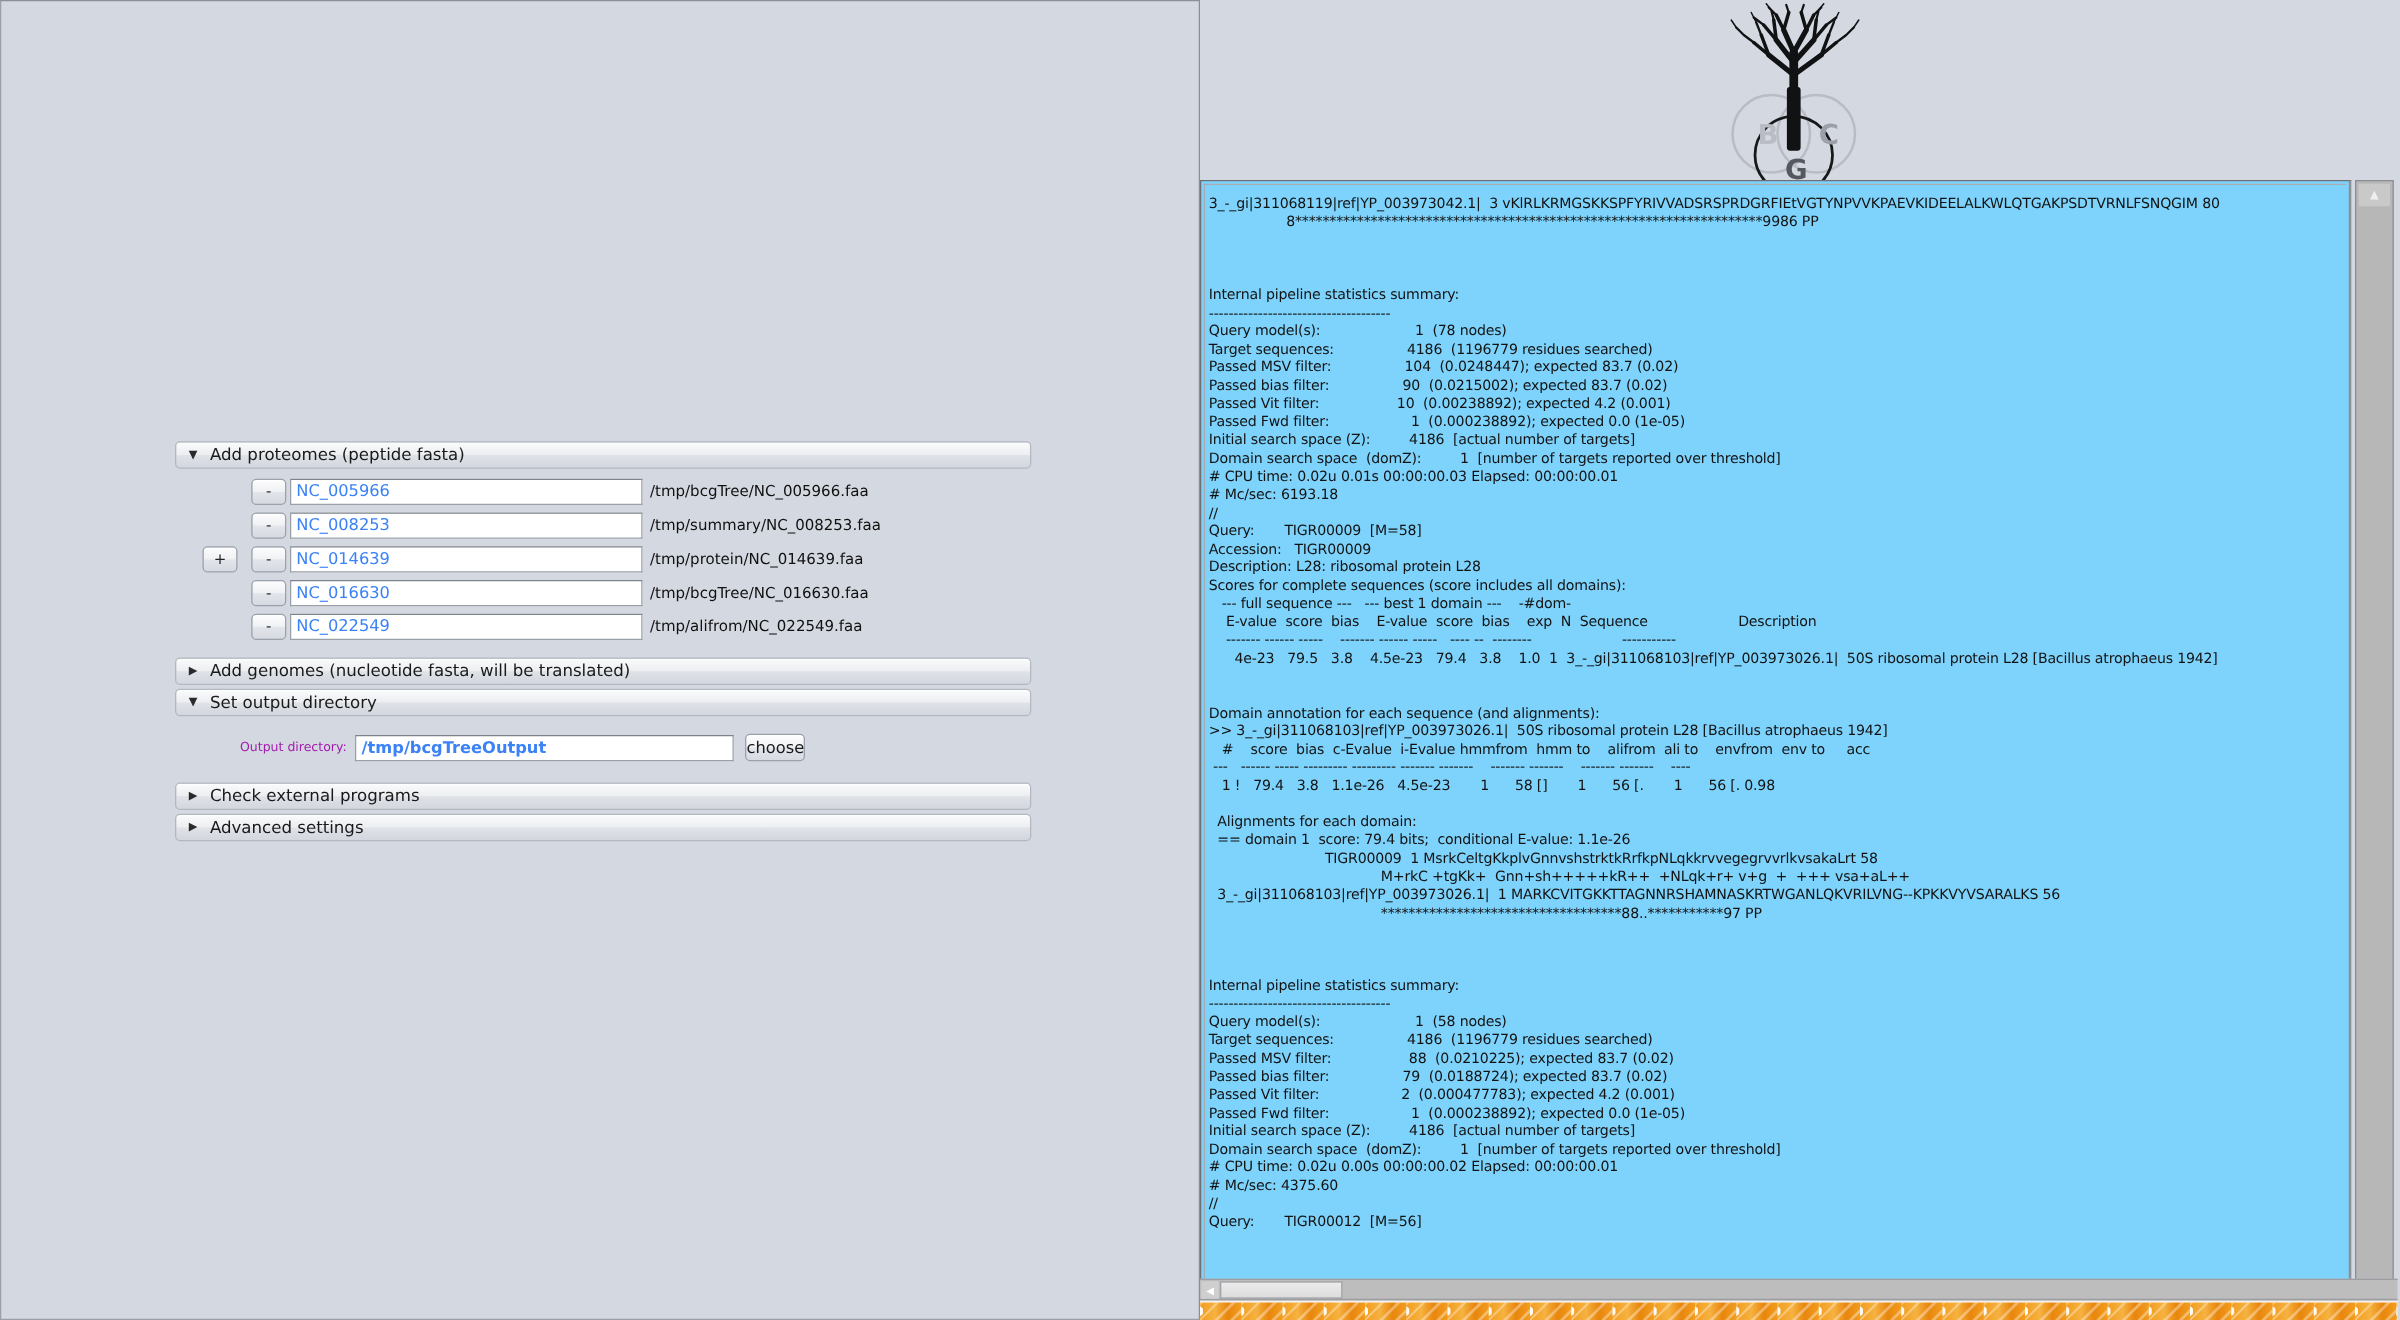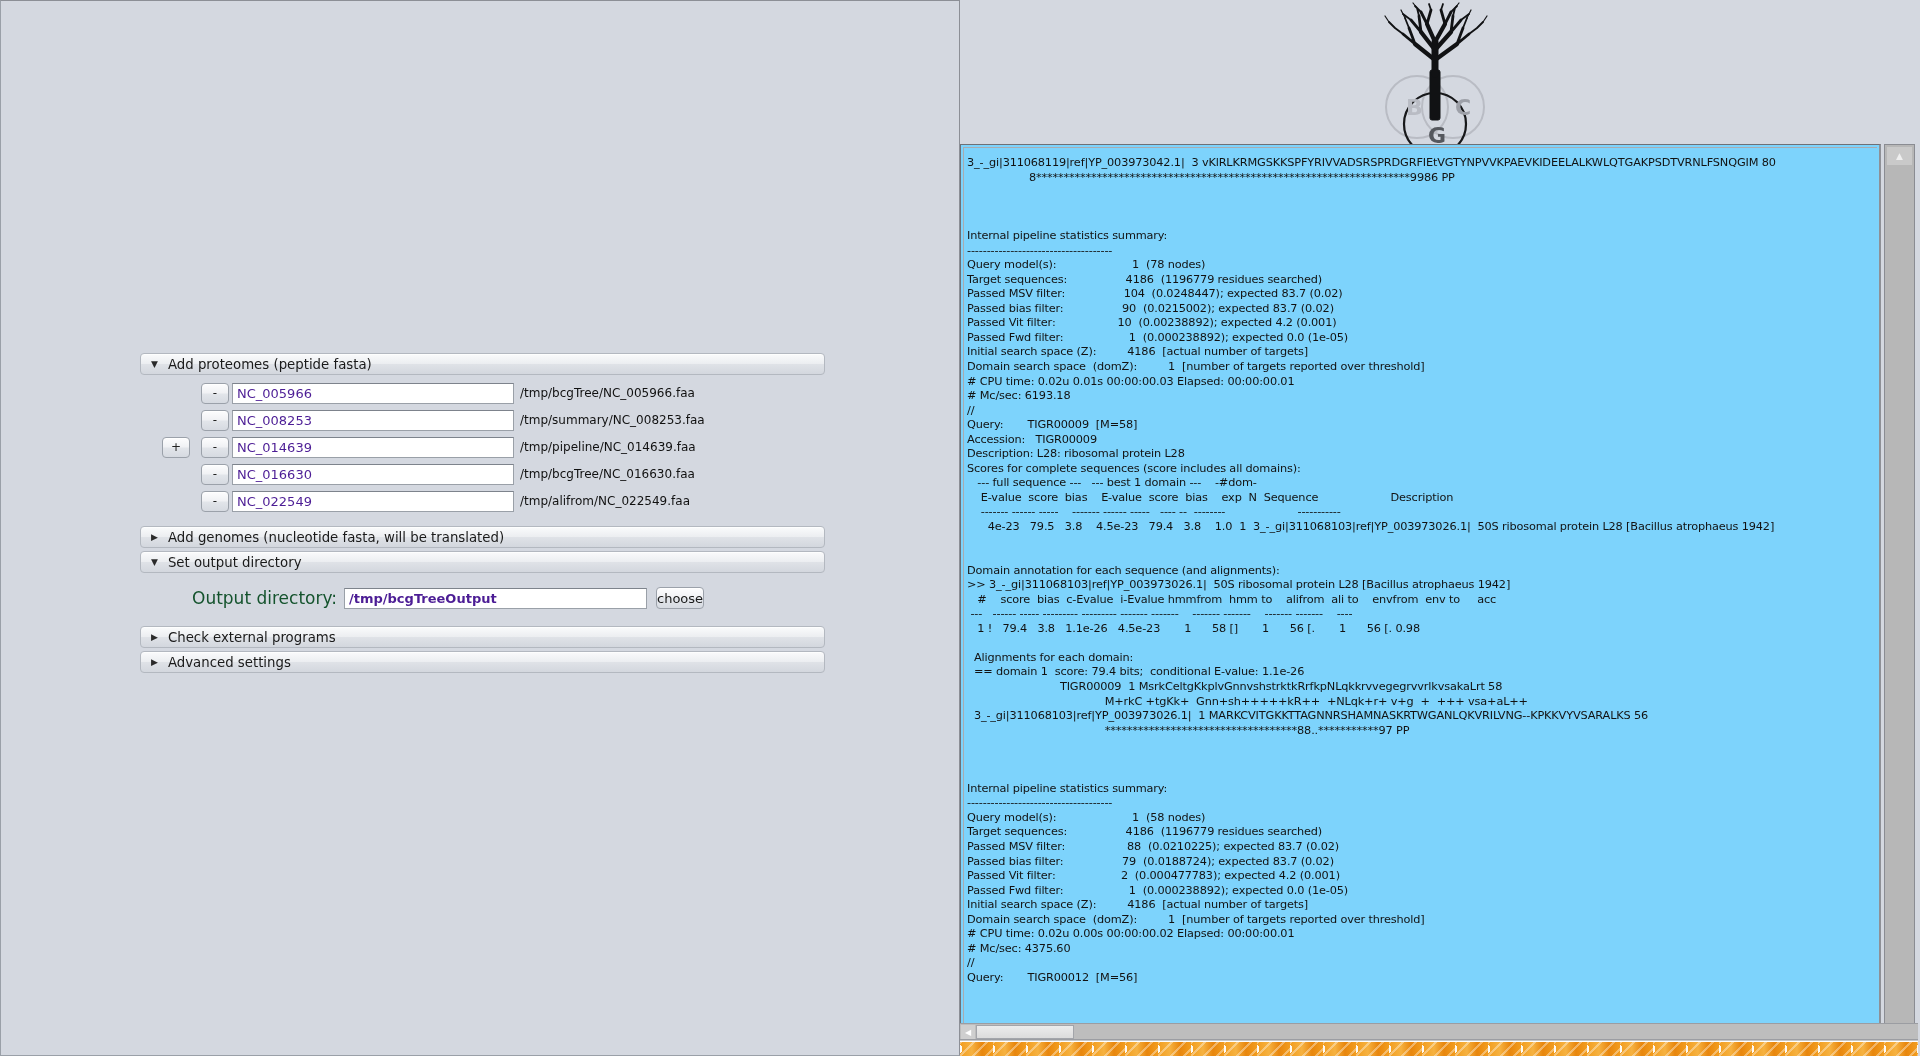--- a/index.html
+++ b/index.html
@@ -81,42 +81,42 @@
 
   .minus-slot { width: 34px; display:flex; justify-content: center; }
 
   .text-input {
     height: 21px;
     background: #ffffff;
     border: 1px solid #9aa0a8;
     border-top-color: #7d838c;
     font-size: 13px;
     font-family: "DejaVu Sans", sans-serif;
-    color: #4c1d95;
+    color: #3b82f6;
     padding: 0 4px;
     outline: none;
     line-height: 19px;
   }
   .name-input { width: 282px; }
 
   .path-label {
     font-size: 12px;
     color: #111;
     margin-left: 6px;
     white-space: nowrap;
   }
 
   .outdir-row {
     display: flex;
     align-items: center;
     height: 24px;
     padding-left: 52px;
     margin: 6px 0 7px 0;
   }
-  .outdir-label { font-size: 17px; color: #14532d; margin-right: 7px; }
+  .outdir-label { font-size: 10px; color: #a21caf; margin-right: 7px; }
   .outdir-input { width: 303px; font-weight: bold; }
 
   .btn-choose {
     height: 22px;
     padding: 0 0;
     margin-left: 9px;
     background: linear-gradient(to bottom,#fdfdfe 0%,#f1f2f5 48%,#e3e6eb 52%,#d7dbe2 100%);
     border: 1px solid #9ba1aa;
     border-radius: 4px;
     font-size: 13px;
@@ -284,21 +284,21 @@
         </div>
 
         <div class="file-row">
           <div class="plus-slot">
             <div class="btn-sm">+</div>
           </div>
           <div class="minus-slot">
             <div class="btn-sm">-</div>
           </div>
           <input class="text-input name-input" value="NC_014639" style="">
-          <span class="path-label">/tmp/pipeline/NC_014639.faa</span>
+          <span class="path-label">/tmp/protein/NC_014639.faa</span>
         </div>
 
         <div class="file-row">
           <div class="plus-slot"></div>
           <div class="minus-slot">
             <div class="btn-sm">-</div>
           </div>
           <input class="text-input name-input" value="NC_016630" style="">
           <span class="path-label">/tmp/bcgTree/NC_016630.faa</span>
         </div>

